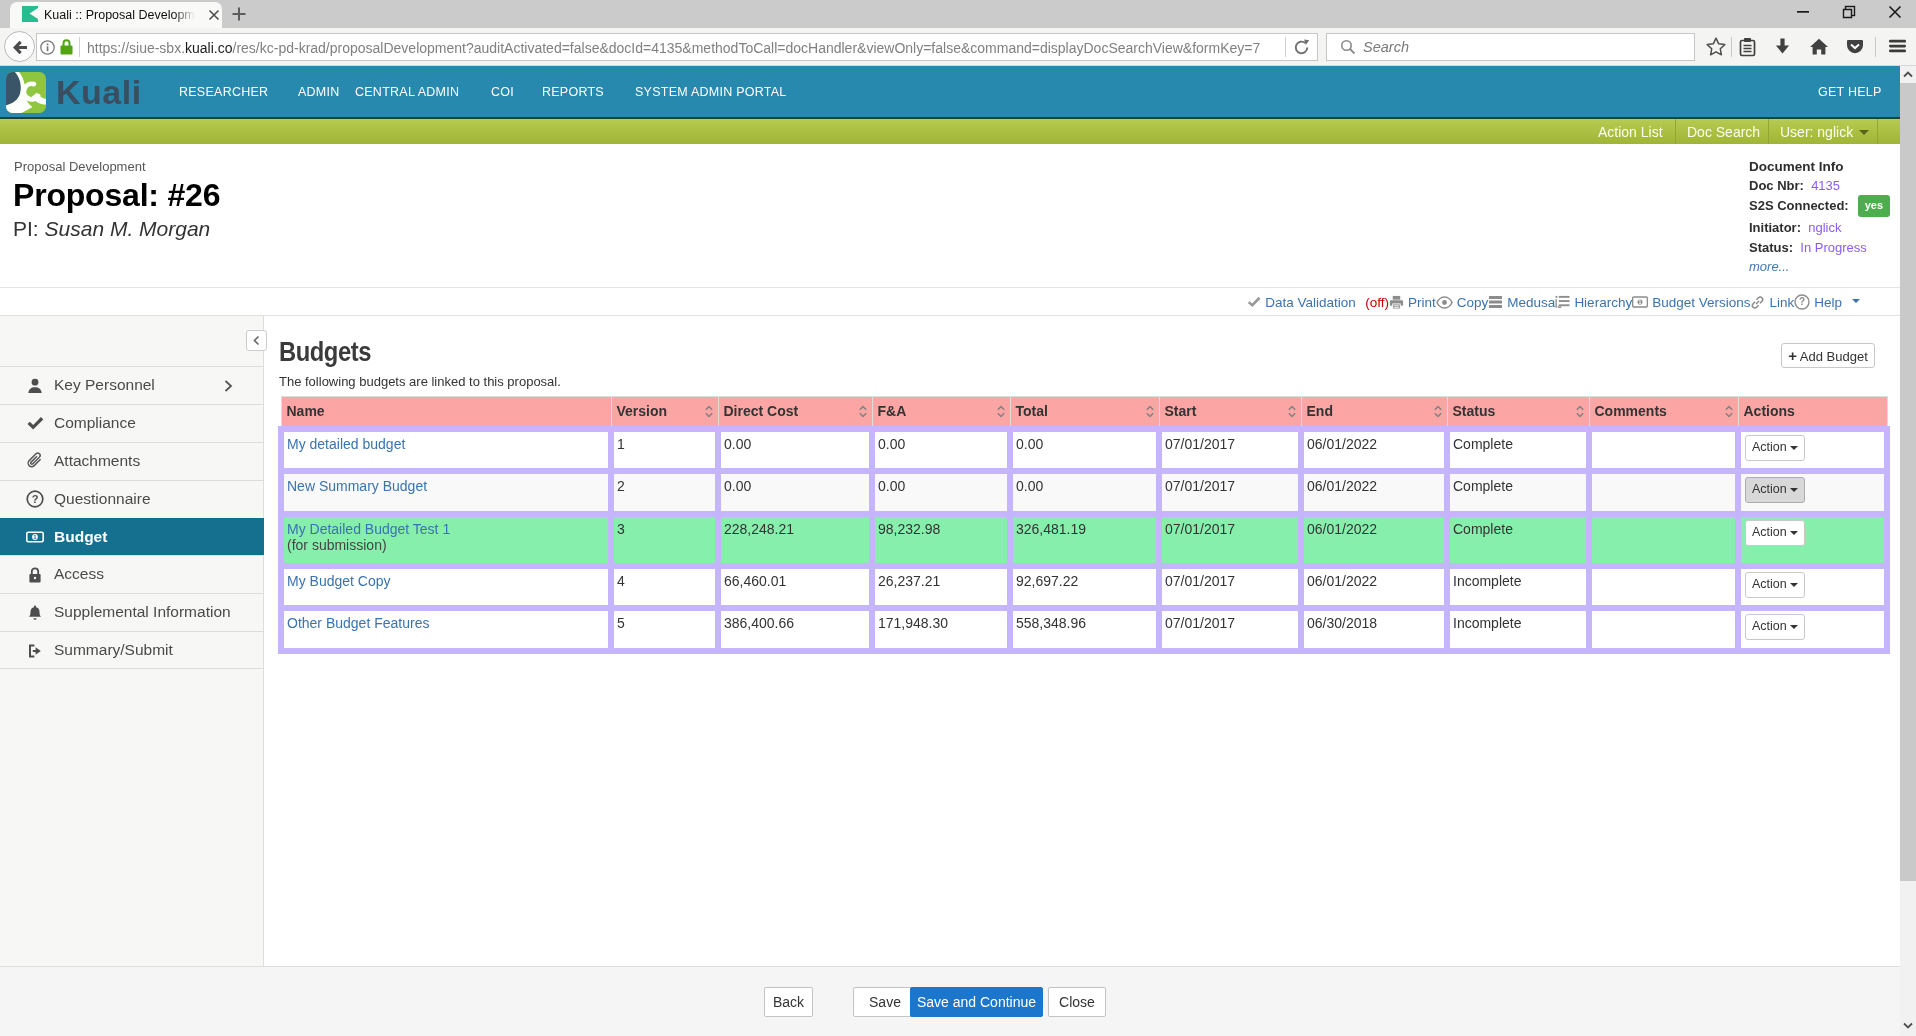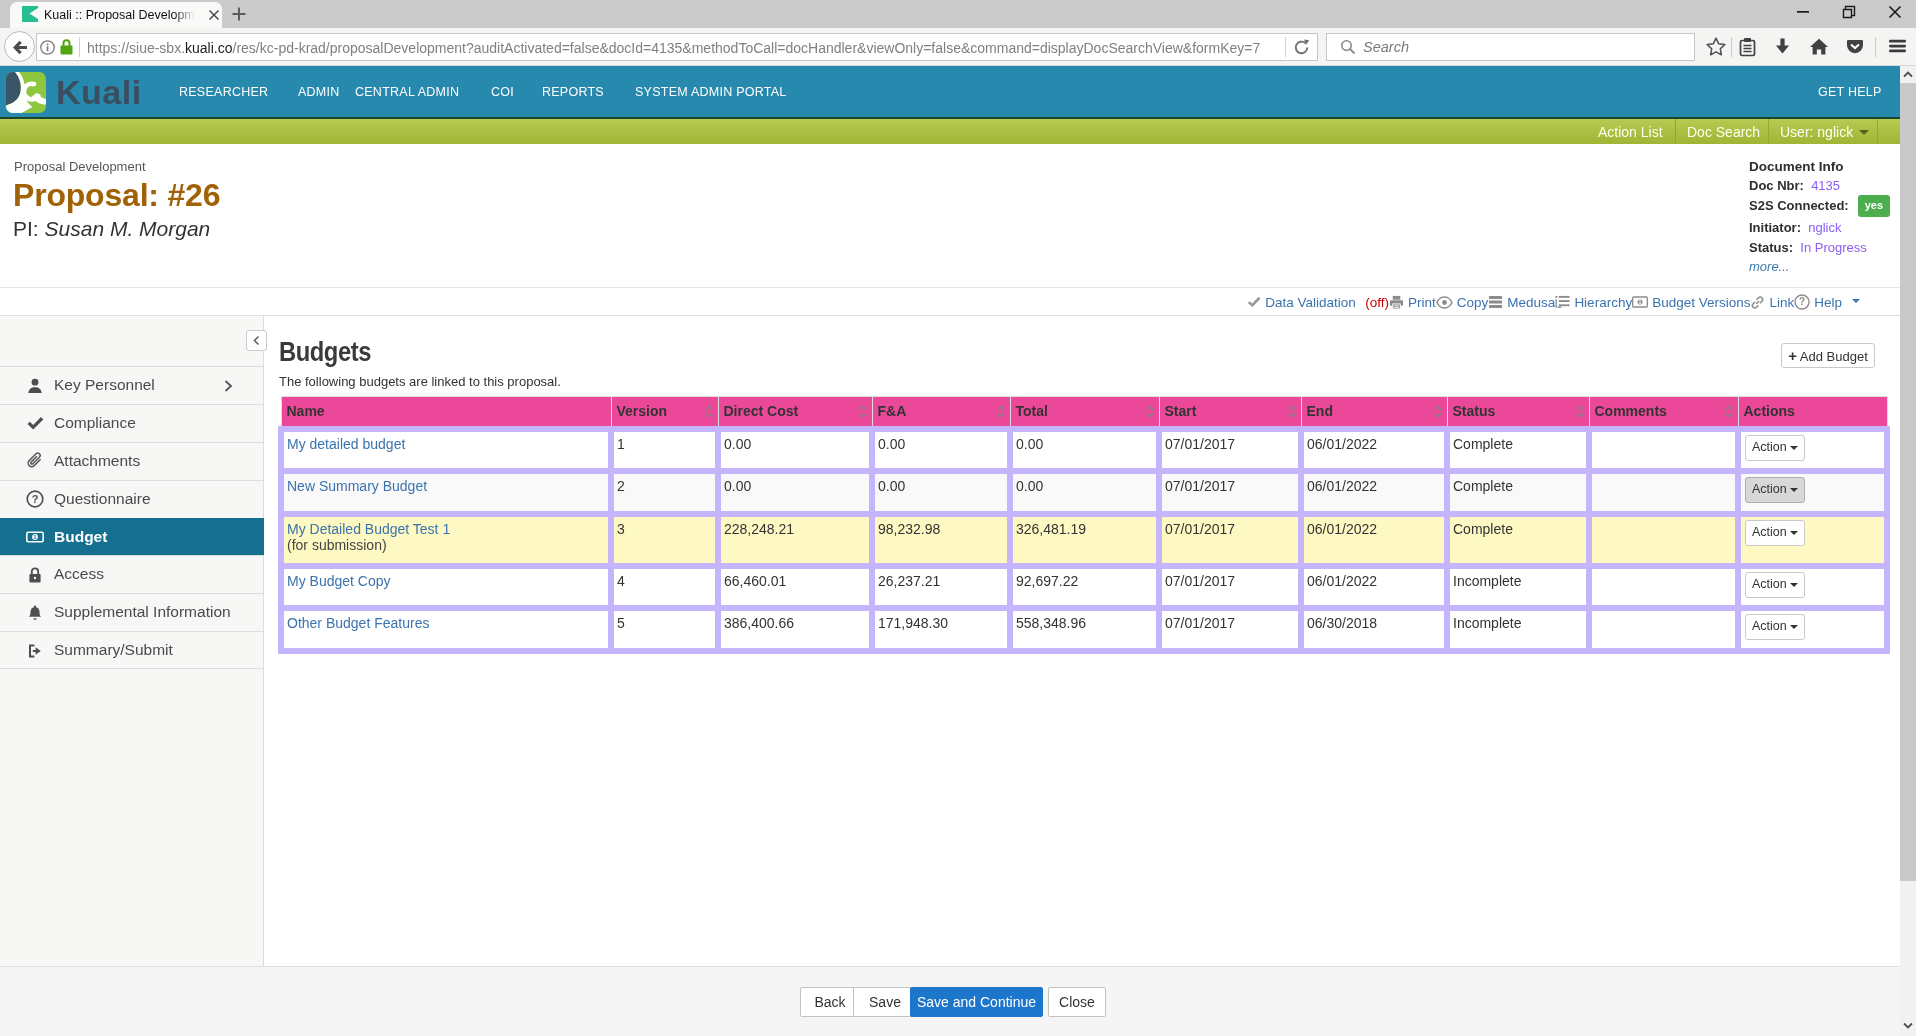--- a/index.html
+++ b/index.html
@@ -30,21 +30,21 @@
 #appbar { position:absolute; left:0; top:66px; width:1900px; height:51px; background:#2789ad; }
 #kualitext { position:absolute; left:56px; top:73px; font-size:34px; font-weight:bold; color:#3a4e60; letter-spacing:0.5px; }
 .navitem { position:absolute; top:85px; font-size:12.5px; color:#fff; letter-spacing:0.25px; white-space:nowrap; }
 #greenbar { position:absolute; left:0; top:117px; width:1900px; height:27px; background:linear-gradient(180deg,#b7ca52,#a0b535); border-top:2px solid #1d4527; }
 .gdiv { position:absolute; top:119px; width:1px; height:25px; background:#90a732; }
 .gitem { position:absolute; top:123.5px; font-size:14px; color:#fcffee; white-space:nowrap; }
 #gcaret { position:absolute; left:1859px; top:130px; width:0; height:0; border-left:5px solid transparent; border-right:5px solid transparent; border-top:5px solid #55651c; }
 
 
 #crumb { position:absolute; left:14px; top:159px; font-size:13px; color:#565656; }
-#ptitle { position:absolute; left:13px; top:177px; font-size:32px; font-weight:bold; color:#a16207; letter-spacing:-0.2px; }
+#ptitle { position:absolute; left:13px; top:177px; font-size:32px; font-weight:bold; color:#000000; letter-spacing:-0.2px; }
 #pi { position:absolute; left:13px; top:217px; font-size:21px; color:#333; }
 #pi i { font-style:italic; }
 #docinfo { position:absolute; left:1749px; top:157px; font-size:13px; color:#333; line-height:19.4px; }
 #docinfo b { color:#2e2e2e; }
 #docinfo .v { color:#8b5cf6; }
 #badge { display:inline-block; background:#4cae4c; color:#fff; font-size:11px; font-weight:bold; border-radius:3px; padding:1px 7px 2px; position:relative; top:-1px; margin-left:9px; }
 #more { color:#3f78b3; font-style:italic; }
 
 
 #toolrow { position:absolute; left:0; top:287px; width:1900px; height:29px; border-top:1px solid #e5e5e5; border-bottom:1px solid #e0e0e0; background:#fff; }
@@ -62,26 +62,26 @@
 .sitem .ico { position:absolute; left:26px; top:9.5px; width:18px; height:18px; }
 .sitem .chev { position:absolute; right:30px; top:10.5px; }
 .sitem.active { background:#15708f; border-top-color:#15708f; }
 .sitem.active .lbl { color:#fff; font-weight:bold; }
 
 
 #hbudgets { position:absolute; left:279px; top:337px; font-size:27px; font-weight:bold; color:#3a3a3a; letter-spacing:-0.5px; transform:scaleX(0.88); transform-origin:left top; }
 #hsub { position:absolute; left:279px; top:374px; font-size:13px; color:#333; }
 #addbtn { position:absolute; left:1781px; top:343px; width:94px; height:25px; background:#fff; border:1px solid #c9c9c9; border-radius:3px; font-size:13px; color:#333; text-align:center; line-height:23px; }
 #btable { position:absolute; left:278px; top:396px; border-collapse:collapse; table-layout:fixed; width:1606px; font-size:14px; color:#333; }
-#btable th { background:#ec4899; font-weight:bold; text-align:left; padding:4px 5px; border:1px solid #ddd; border-left:1px solid #fff; height:32px; }
+#btable th { background:#fca5a5; font-weight:bold; text-align:left; padding:4px 5px; border:1px solid #ddd; border-left:1px solid #fff; height:32px; }
 #btable th:first-child { border-left:1px solid #ddd; }
 #btable td { padding:4px 5px 12px 3px; border:6px solid #c4b5fd; vertical-align:top; line-height:17px; }
 #btable a { color:#3b73af; text-decoration:none; }
 tr.alt td { background:#f9f9f9; }
-tr.green td { background:#fef9c3; }
+tr.green td { background:#86efac; }
 .subnote { font-size:14px; color:#444; margin-top:1px; line-height:12px; }
 .sort { float:right; margin-top:2px; }
 .actbtn { display:inline-block; padding:4px 6px 5px; border:1px solid #c9c9c9; border-radius:3px; background:#fff; font-size:12.5px; color:#333; line-height:15px; }
 .actbtn.hov { background:#d8d8d8; border-color:#adadad; }
 .caret { display:inline-block; width:0; height:0; border-left:4px solid transparent; border-right:4px solid transparent; border-top:4px solid #333; margin-left:3px; position:relative; top:-1px; }
 
 
 #footer { position:absolute; left:0; top:966px; width:1900px; height:70px; background:#f5f5f5; border-top:1px solid #dedede; }
 .fbtn { position:absolute; top:987px; height:30px; border:1px solid #c3c3c3; border-radius:2px; background:#fff; font-size:14px; color:#333; text-align:center; line-height:28px; }
 .fbtn.primary { background:#1b76cc; border-color:#1b76cc; color:#fff; }
@@ -433,21 +433,21 @@
         <td>07/01/2017</td>
         <td>06/30/2018</td>
         <td>Incomplete</td>
         <td></td>
       <td style="padding:3px 4px 7.5px"><span class="actbtn">Action<span class="caret"></span></span></td>
     </tr>
   </tbody>
 </table>
 
 <div id="footer"></div>
-<div class="fbtn" style="left:800px;width:60px">Back</div>
+<div class="fbtn" style="left:764px;width:49px">Back</div>
 <div class="fbtn" style="left:853px;width:64px">Save</div>
 <div class="fbtn primary" style="left:910px;width:133px">Save and Continue</div>
 <div class="fbtn" style="left:1048px;width:58px">Close</div>
 
 <div id="scroll">
   <div id="thumb"></div>
   <svg style="position:absolute;left:3px;top:5px" width="10" height="7" viewBox="0 0 10 7">
       <path d="M1 5.5L5 1.5l4 4" fill="none" stroke="#4f4f4f" stroke-width="1.8"></path>
     </svg>
   <svg style="position:absolute;left:3px;top:956px" width="10" height="7" viewBox="0 0 10 7">

